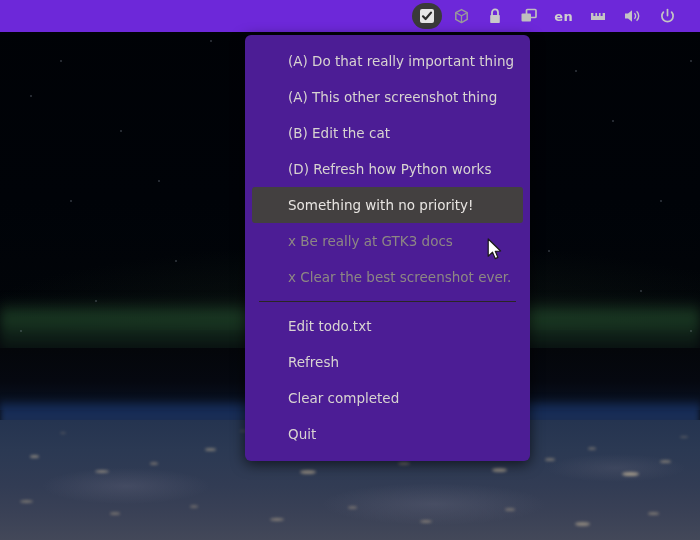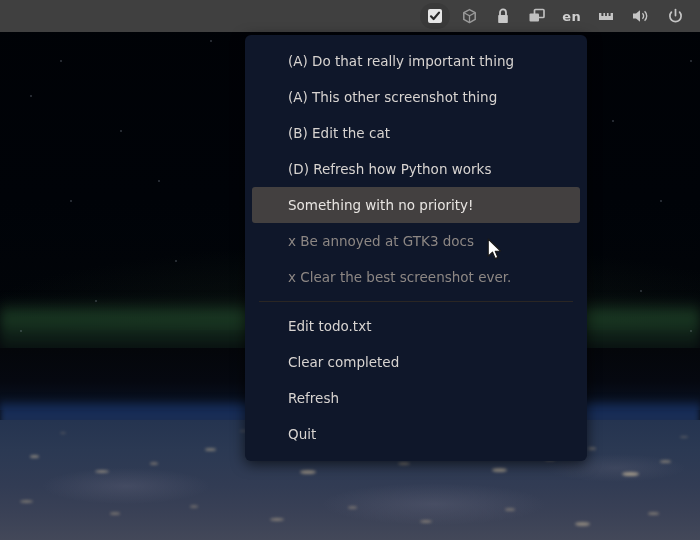--- a/index.html
+++ b/index.html
@@ -61,42 +61,42 @@
       radial-gradient(ellipse 120px 26px at 18% 55%, rgba(120,120,140,0.25), rgba(0,0,0,0) 70%),
       radial-gradient(ellipse 160px 30px at 62% 70%, rgba(130,130,150,0.22), rgba(0,0,0,0) 70%),
       radial-gradient(ellipse 100px 20px at 88% 40%, rgba(120,118,135,0.2), rgba(0,0,0,0) 70%);
   }
   
   .citylight { position:absolute; border-radius:50%; filter:blur(1.6px); }
 
   
   #topbar {
     position:absolute; left:0; top:0; width:700px; height:32px;
-    background:#404040;
+    background:#6d28d9;
     display:flex; align-items:center; justify-content:flex-end;
-    padding-right:8px;
+    padding-right:16px;
   }
   .tray-item {
     height:26px; min-width:30px;
     display:flex; align-items:center; justify-content:center;
     margin:0 2px; padding:0 6px;
     border-radius:13px;
     color:#b8b8b8;
   }
   .tray-item.active { background:#3a3a3a; }
   .tray-label {
     color:#cfcfcf; font-size:13px; font-weight:bold;
     letter-spacing:0.3px;
   }
   .tray-item svg { display:block; }
 
   
   #menu {
-    position:absolute; left:245px; top:35px; width:342px;
-    background:#0f172a;
+    position:absolute; left:245px; top:35px; width:285px;
+    background:#4c1d95;
     border-radius:6px;
     box-shadow:0 3px 14px rgba(0,0,0,0.65);
     padding:8px 0 9px 0;
   }
   .menu-item {
     height:36px;
     display:flex; align-items:center;
     padding:0 12px 0 36px;
     font-size:13.5px;
     color:#d8d4d1;
@@ -243,28 +243,28 @@
 
 </div>
 
 <div id="menu">
   <div id="menu-tasks">
       <div class="menu-item">(A) Do that really important thing</div>
       <div class="menu-item">(A) This other screenshot thing</div>
       <div class="menu-item">(B) Edit the cat</div>
       <div class="menu-item">(D) Refresh how Python works</div>
       <div class="menu-item hover">Something with no priority!</div>
-      <div class="menu-item done">x Be annoyed at GTK3 docs</div>
+      <div class="menu-item done">x Be really at GTK3 docs</div>
       <div class="menu-item done">x Clear the best screenshot ever.</div>
     </div>
   <div class="menu-sep"></div>
   <div id="menu-actions">
       <div class="menu-item">Edit todo.txt</div>
+      <div class="menu-item">Refresh</div>
       <div class="menu-item">Clear completed</div>
-      <div class="menu-item">Refresh</div>
       <div class="menu-item">Quit</div>
     </div>
 </div>
 
 <div id="cursor">
   <svg width="16" height="24" viewBox="0 0 16 24">
     <path d="M1.2 1 L1.2 18.2 L5.5 14.2 L8.2 20.6 L10.9 19.4 L8.3 13.3 L13.6 13.0 Z" fill="#ffffff" stroke="#1a1a1a" stroke-width="1.2" stroke-linejoin="round"></path>
   </svg>
 </div>
 

